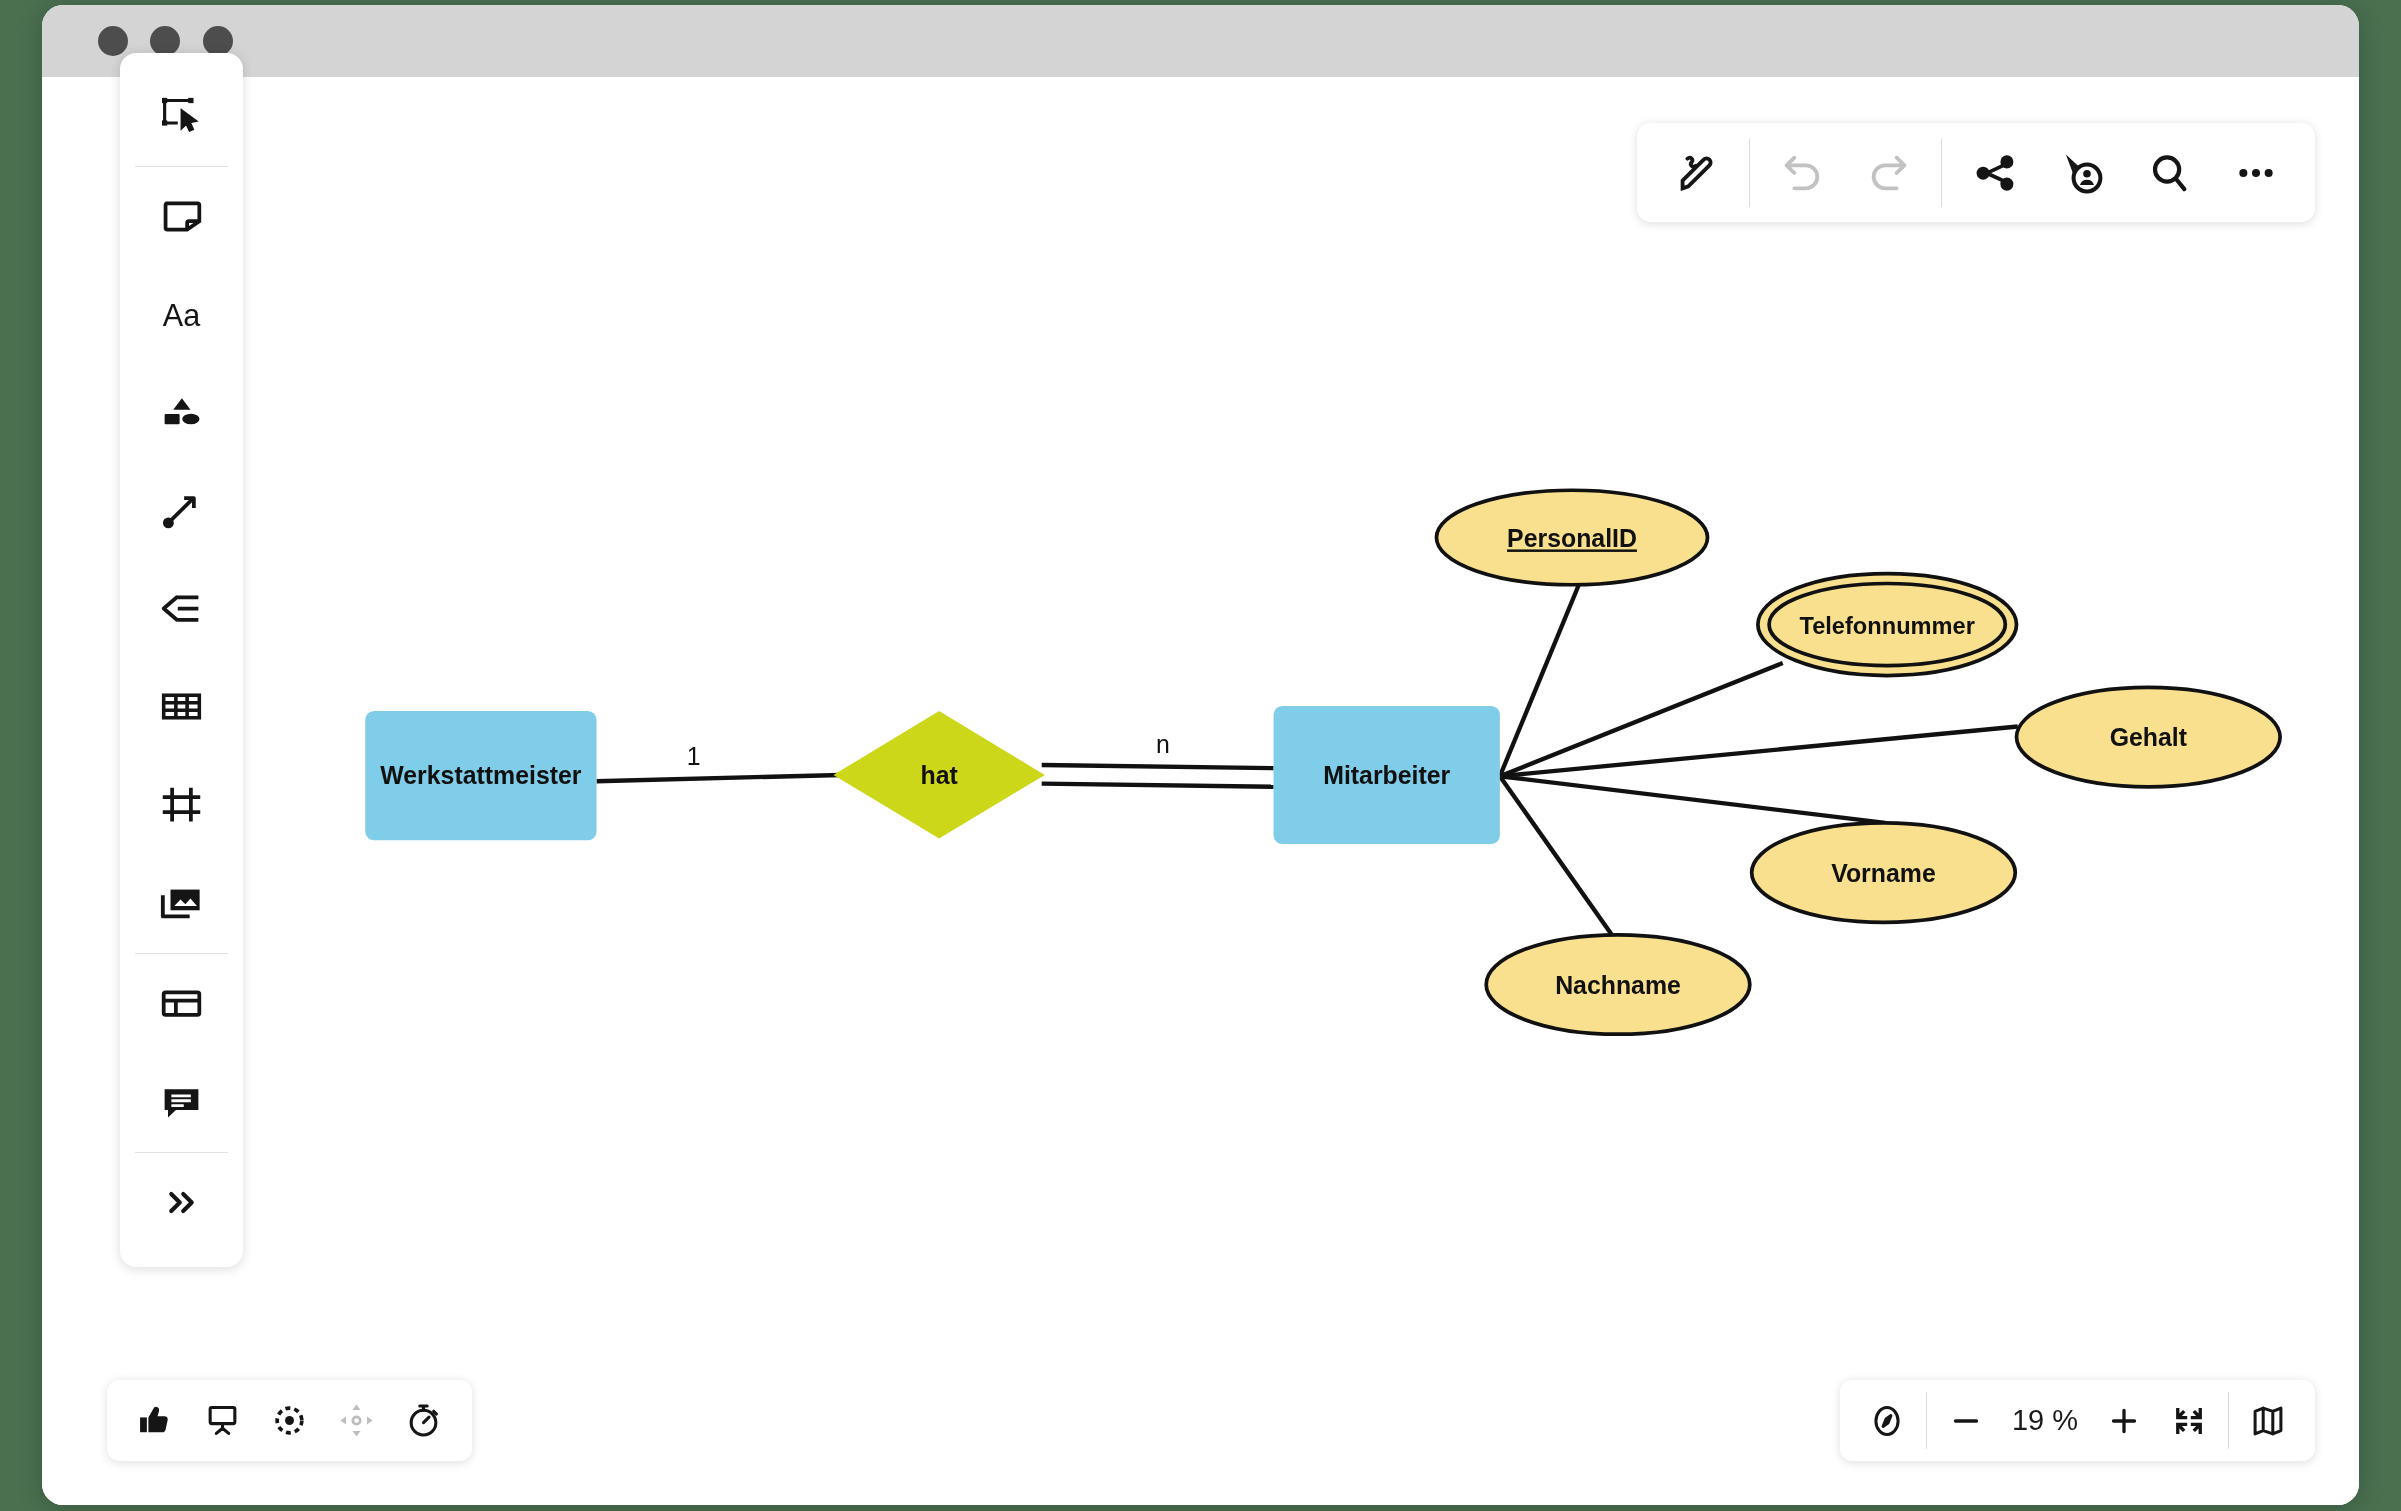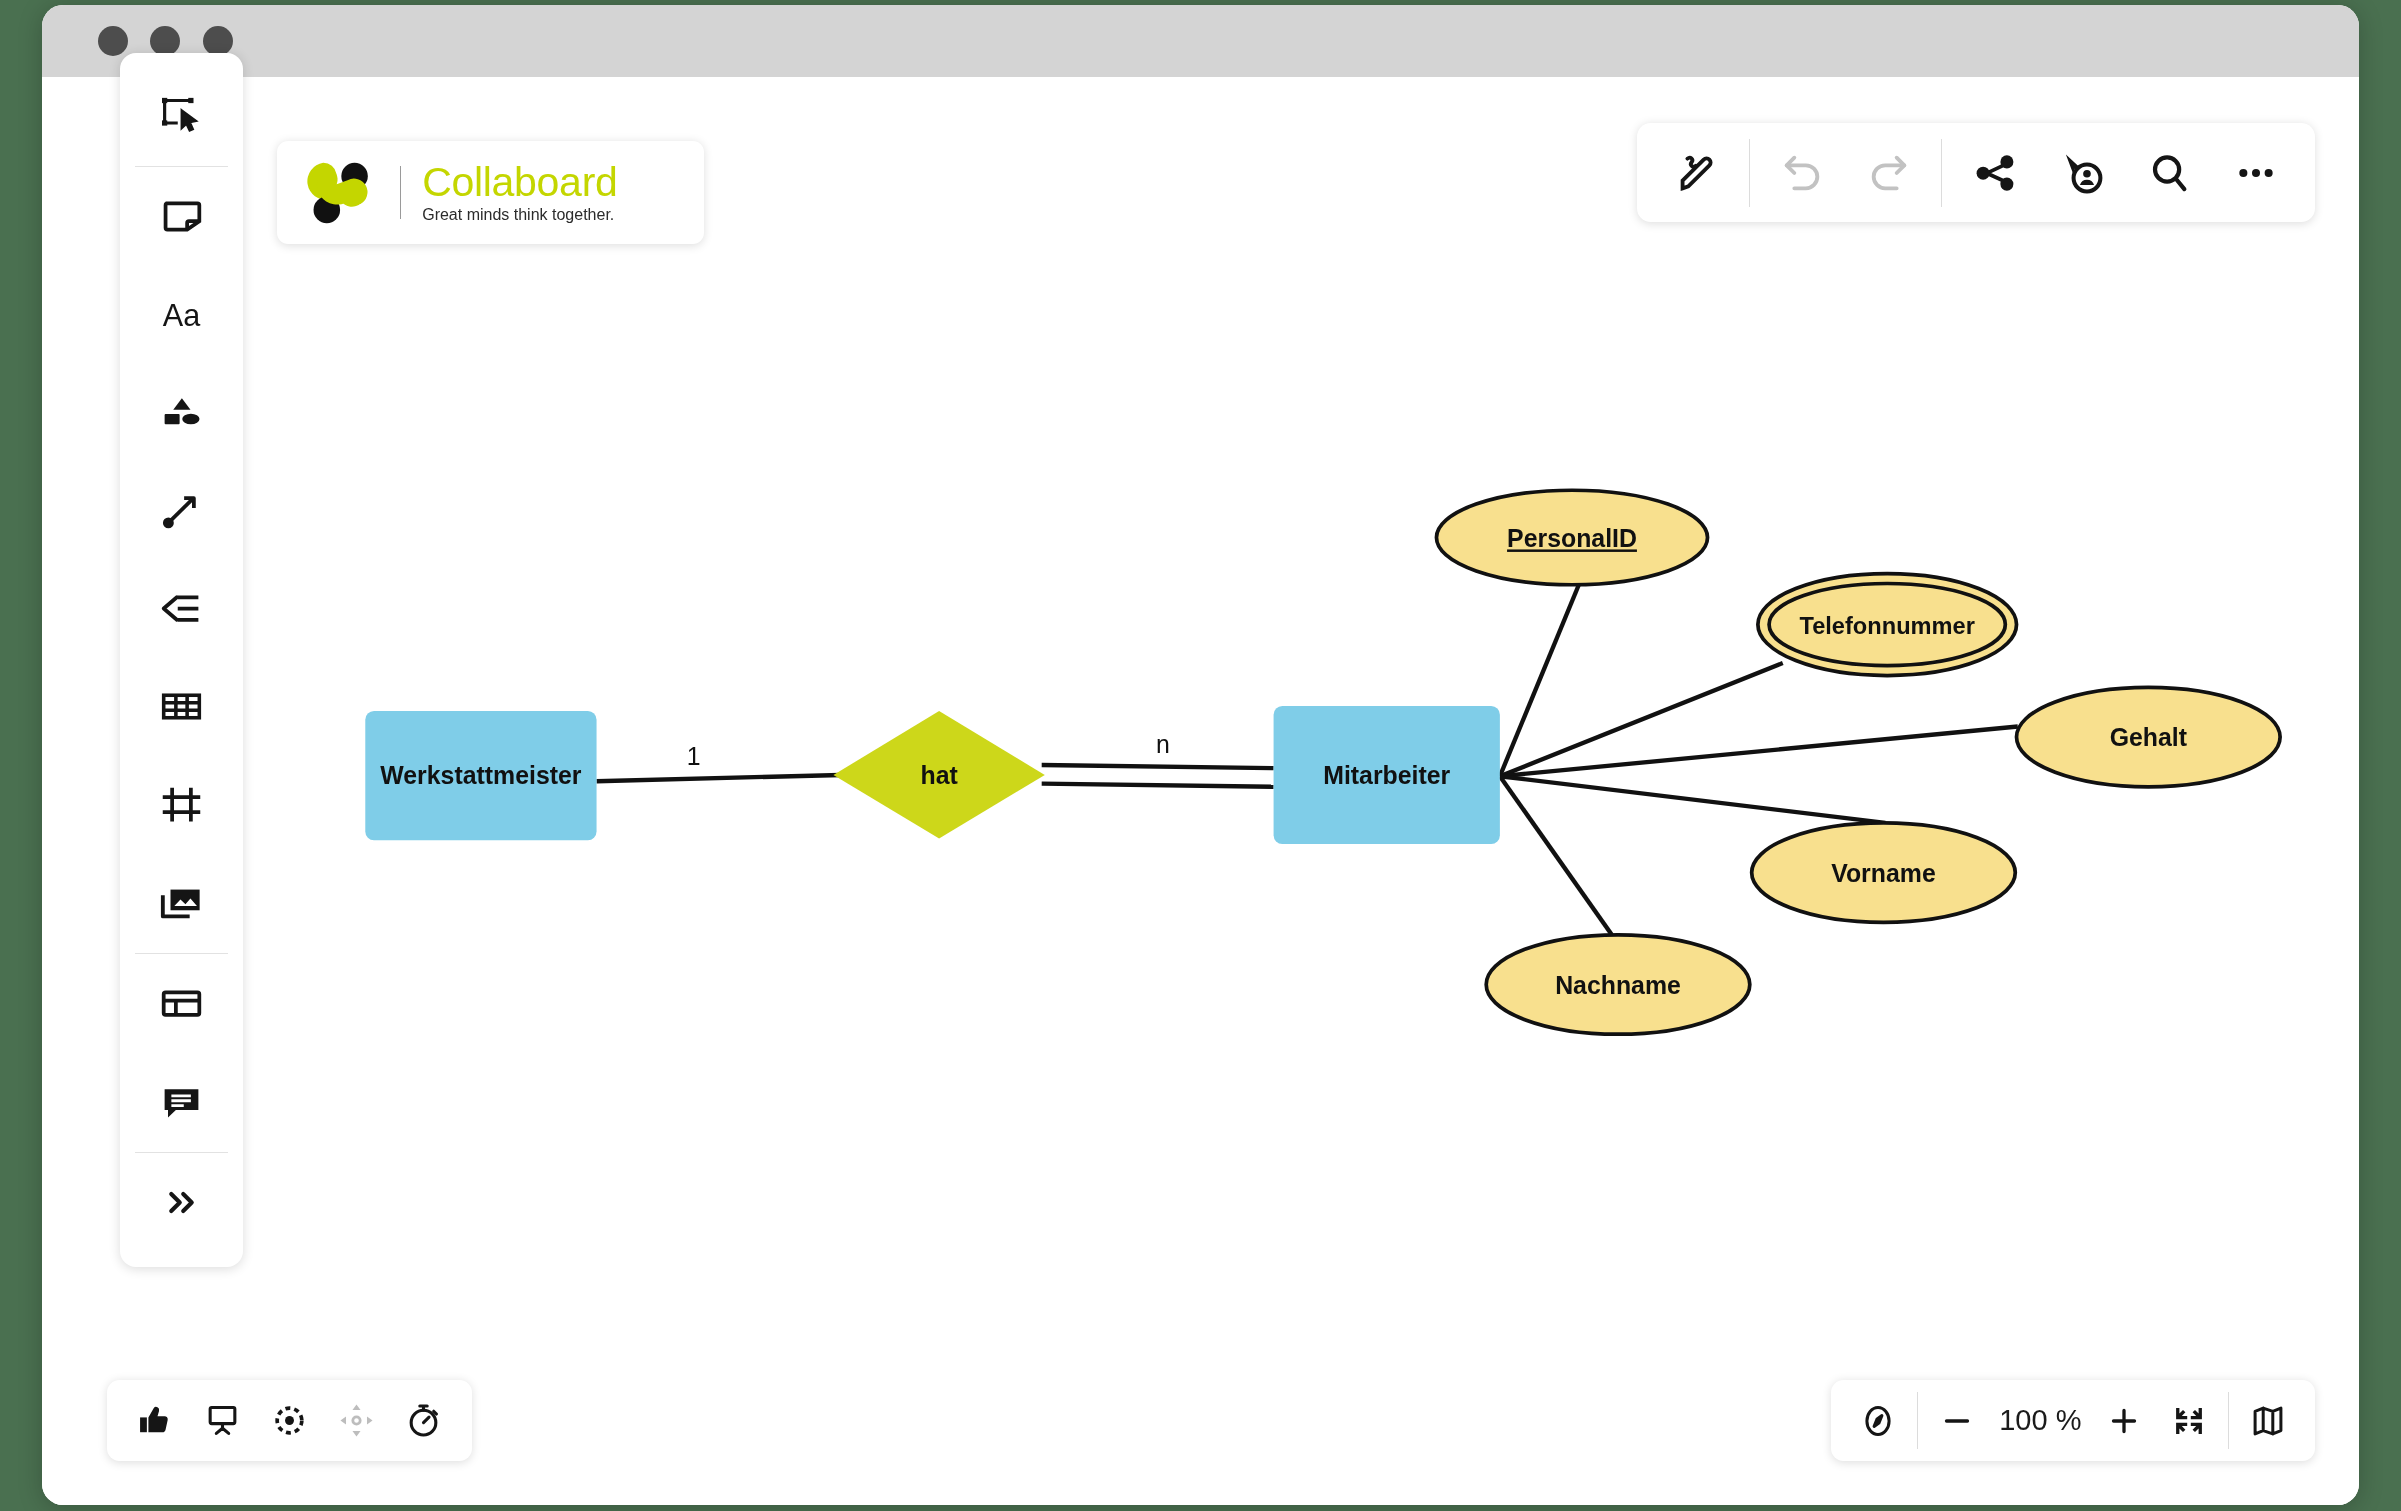--- a/index.html
+++ b/index.html
@@ -346,33 +346,20 @@
 
     <div class="tool-div"></div>
 
     <div class="tool-btn">
       <svg width="41" height="41" viewBox="0 0 24 24" fill="none" stroke="#151515" stroke-width="2.4" stroke-linecap="round" stroke-linejoin="round">
         <path d="M6 7l5 5-5 5M13 7l5 5-5 5"></path>
       </svg>
     </div>
   </div>
 
-  <div id="logo-card">
-    <svg id="logo-mark" width="73" height="70" viewBox="0 0 60 58">
-      <path d="M14 4a11 11 0 014 21.3l10-1a11 11 0 11.6 11.2l-10-1A11 11 0 1114 4z" fill="#c4d600"></path>
-      <circle cx="40" cy="15" r="11" fill="#111"></circle>
-      <circle cx="17" cy="43" r="11" fill="#111"></circle>
-      <path d="M16 8a10 10 0 019.2 13.8l9-3.4a10 10 0 0110.6 19.8l-9.6-2.6A10 10 0 1116 8z" fill="#c4d600"></path>
-    </svg>
-    <div id="logo-sep"></div>
-    <div id="logo-text">
-      <div id="logo-word">Collaboard</div>
-      <div id="logo-tag">Great minds think together.</div>
-    </div>
-  </div>
 
   <div id="top-toolbar">
 
     <div class="tt-btn">
       <svg width="46" height="46" viewBox="0 0 24 24" fill="none" stroke="#151515" stroke-width="2" stroke-linecap="round">
         <path d="M5 20l3-1 11-11a2.1 2.1 0 00-3-3L5 16z"></path>
         <path d="M7.5 4.5c1.6-1.3 3.4.3 2.2 1.9-1.2 1.6.7 3.1 2.2 1.8"></path>
       </svg>
     </div>
 
@@ -477,21 +464,21 @@
     </div>
 
     <div class="br-div"></div>
 
     <div class="br-btn">
       <svg width="36" height="36" viewBox="0 0 24 24" stroke="#151515" stroke-width="2.2" stroke-linecap="round">
         <path d="M5 12h14"></path>
       </svg>
     </div>
 
-    <div id="zoom-level">100 %</div>
+    <div id="zoom-level">19 %</div>
 
     <div class="br-btn">
       <svg width="36" height="36" viewBox="0 0 24 24" stroke="#151515" stroke-width="2.2" stroke-linecap="round">
         <path d="M5 12h14M12 5v14"></path>
       </svg>
     </div>
 
     <div class="br-btn">
       <svg width="36" height="36" viewBox="0 0 24 24" fill="#151515">
         <path d="M3.4 3.4h2.2v3.6l2.4-2.4 1.6 1.6L7.2 8.6h3.6v2.2H3.4z"></path>

